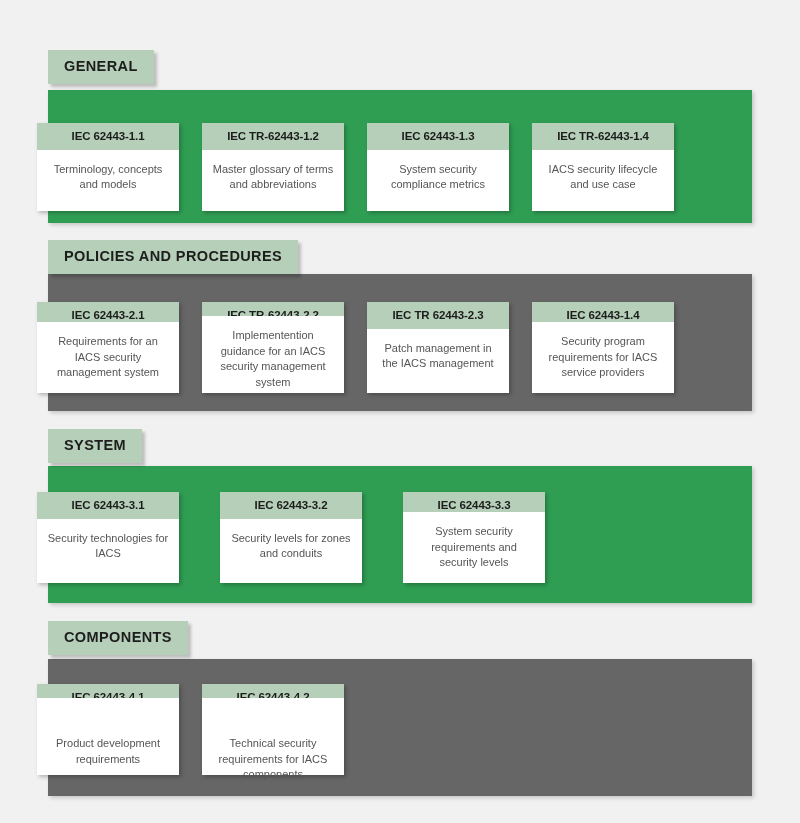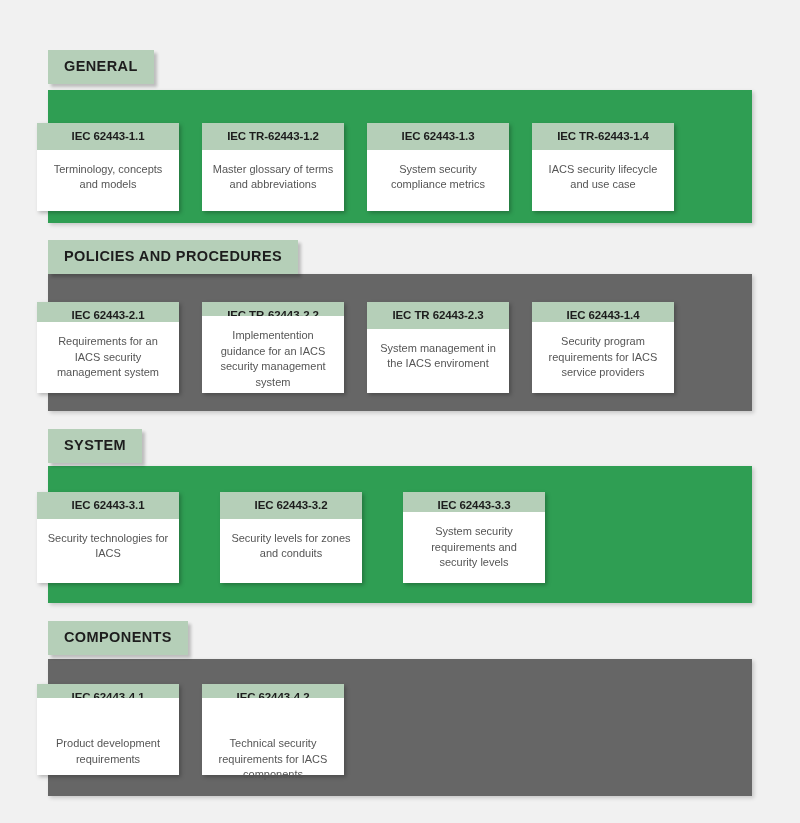--- a/index.html
+++ b/index.html
@@ -175,21 +175,21 @@
     <div class="card">
       <div class="card-header">IEC TR-62443-2.2</div>
       <div class="card-body">
           <span>Implementention guidance for an IACS security management system</span>
         </div>
     </div>
 
     <div class="card">
       <div class="card-header">IEC TR 62443-2.3</div>
       <div class="card-body">
-          <span>System management in the IACS enviroment</span>
+          <span>Patch management in the IACS management</span>
         </div>
     </div>
 
     <div class="card">
       <div class="card-header">IEC 62443-1.4</div>
       <div class="card-body">
           <span>Security program requirements for IACS service providers</span>
         </div>
     </div>
   </div>

